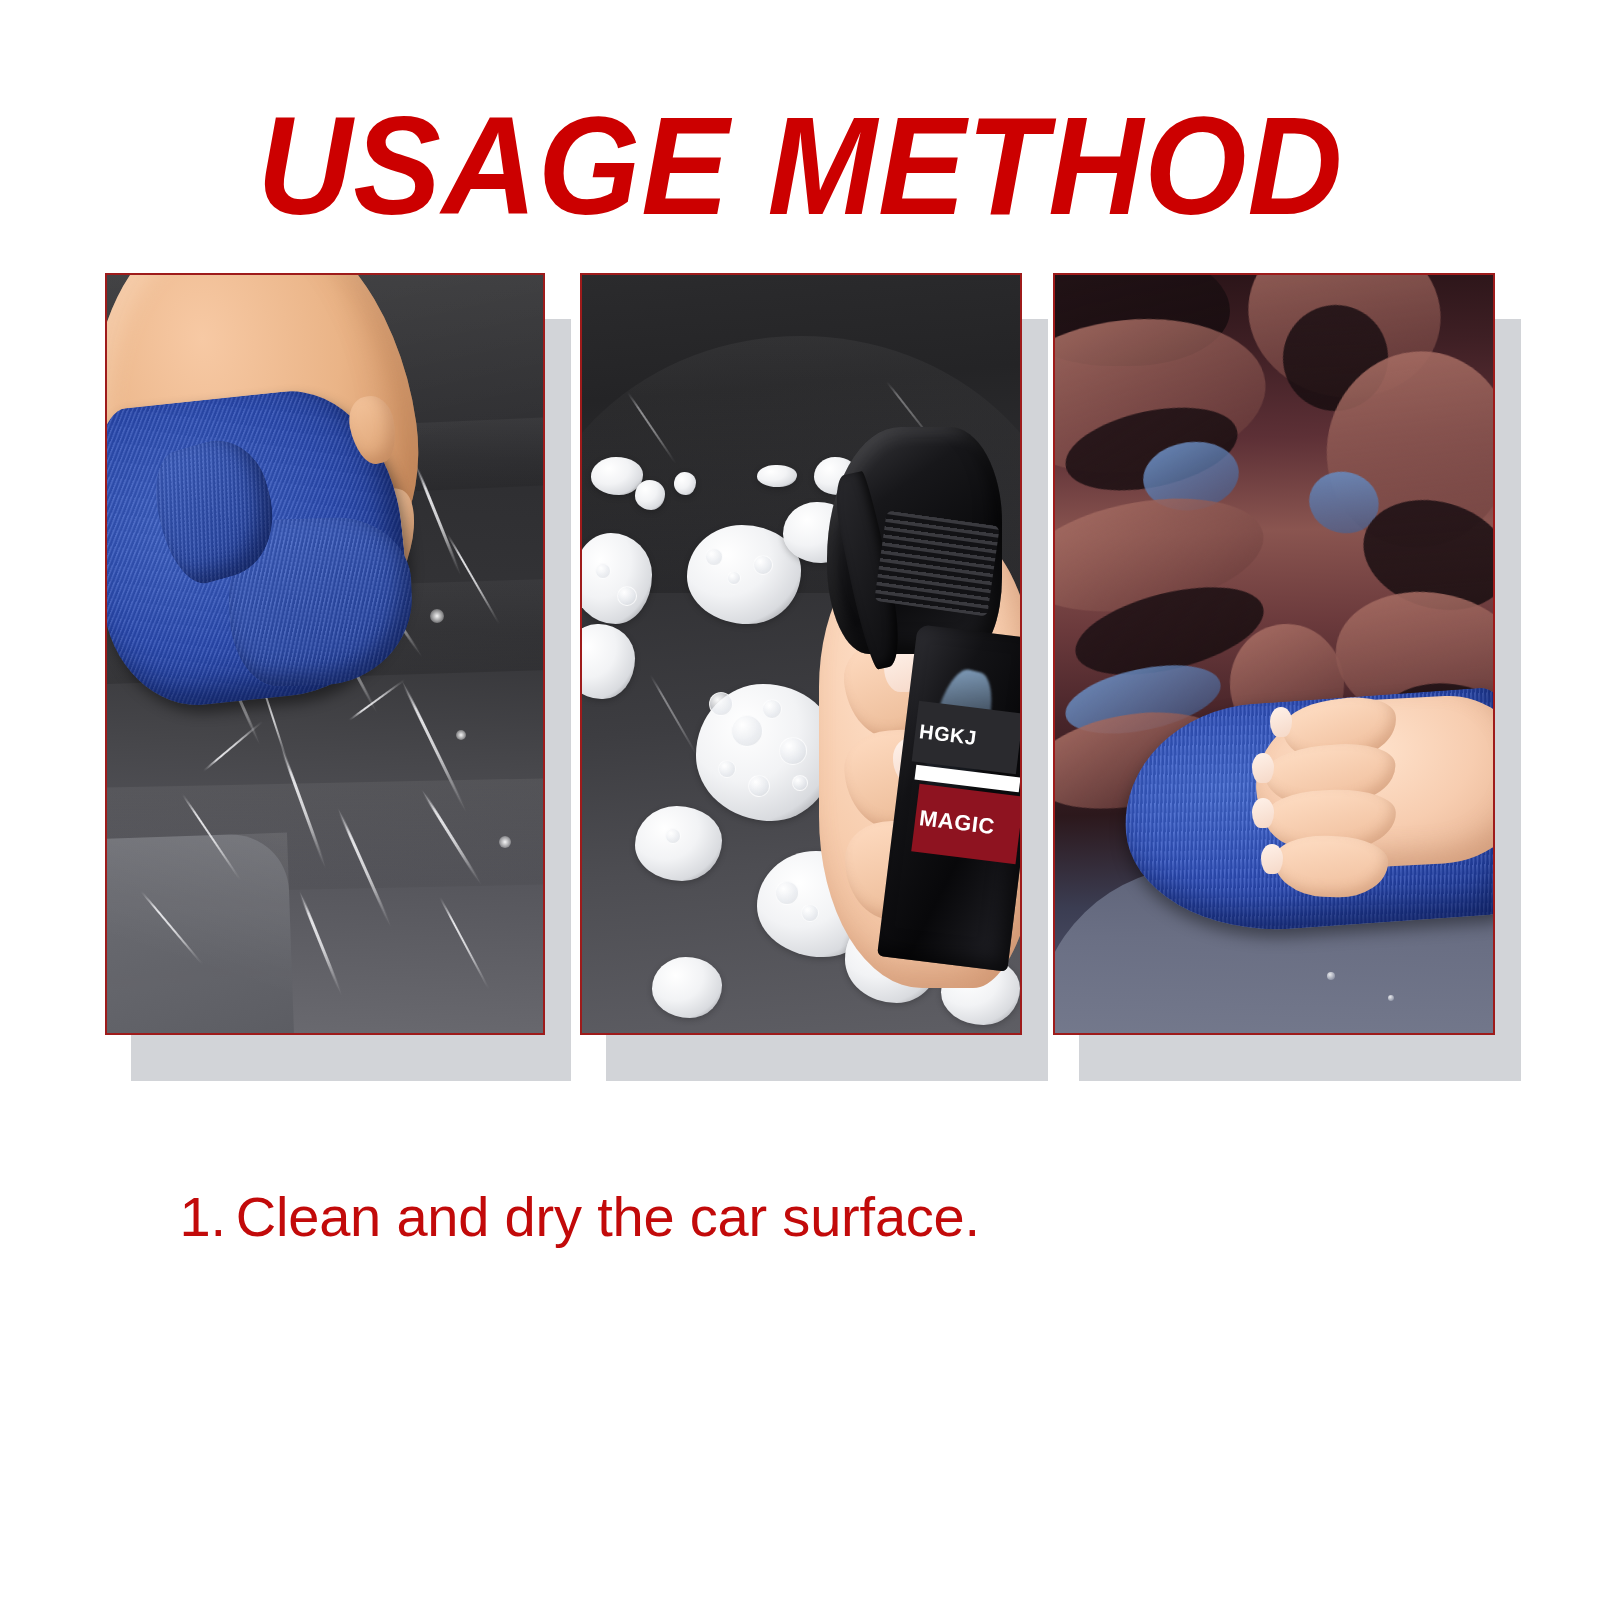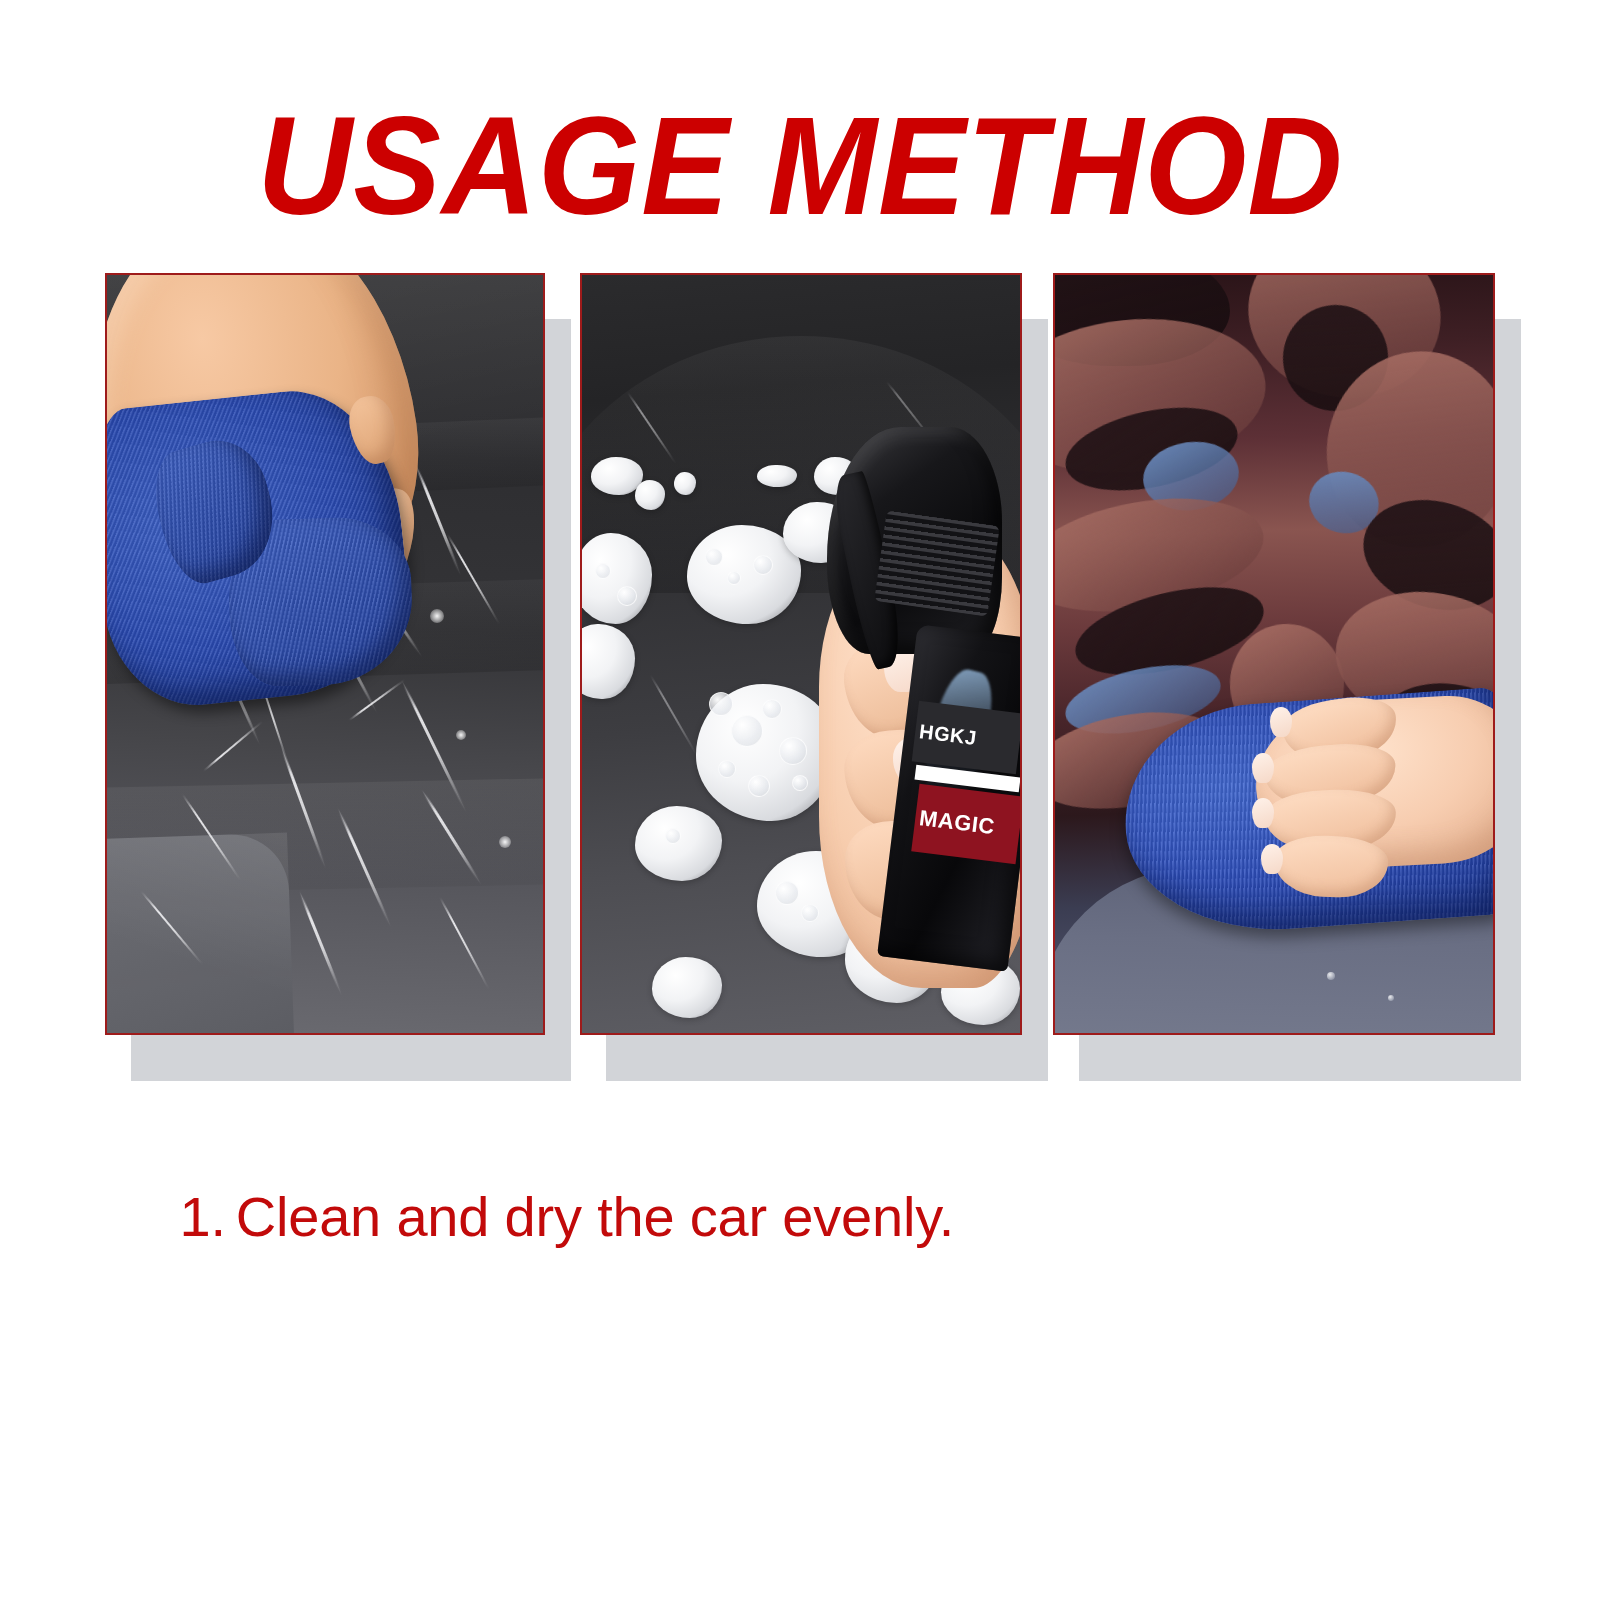--- a/index.html
+++ b/index.html
@@ -523,20 +523,20 @@
         <div class="p3-nail" style="right:48%; top:75%; width:5%; height:4%;"></div>
       </div>
     </div>
   </div>
 
 </div>
 
 <div class="steps">
 
   <p class="step">
-    <span class="num">1.</span><span>Clean and dry the car evenly.</span>
+    <span class="num">1.</span><span>Clean and dry the car surface.</span>
   </p>
 
   <p class="step step-2-l2">
     
   </p>
 
 </div>
 
 </body></html>

